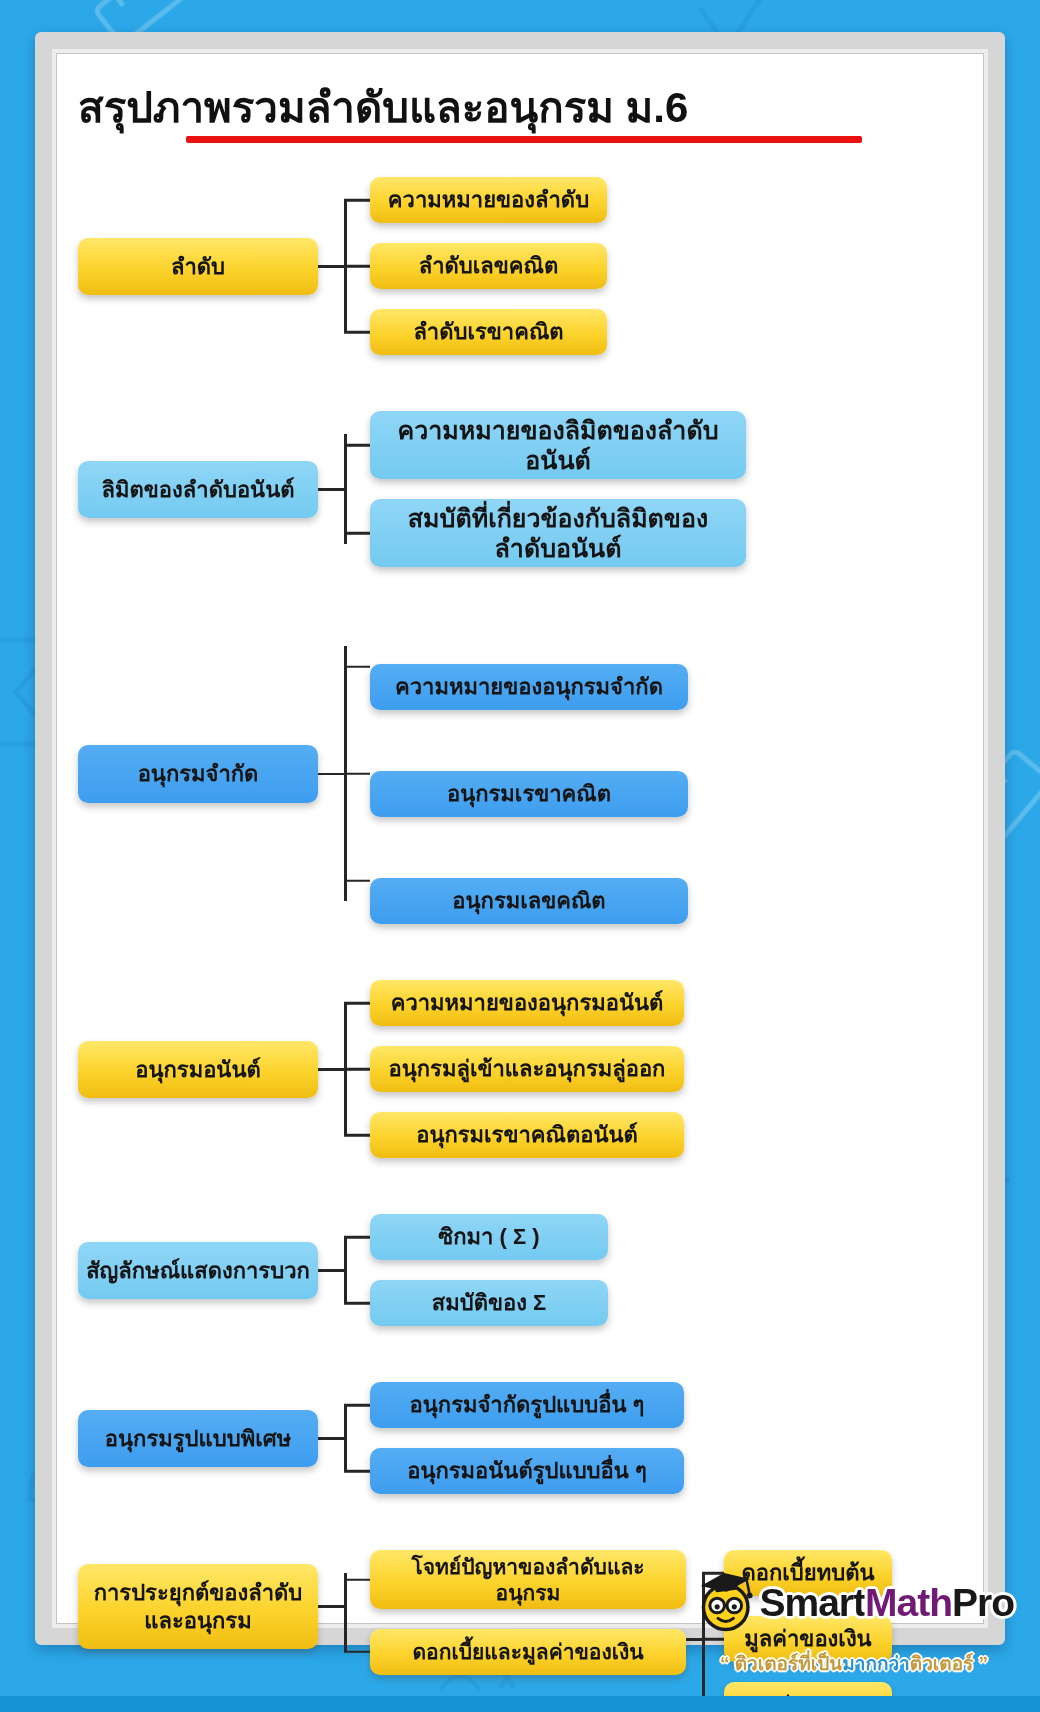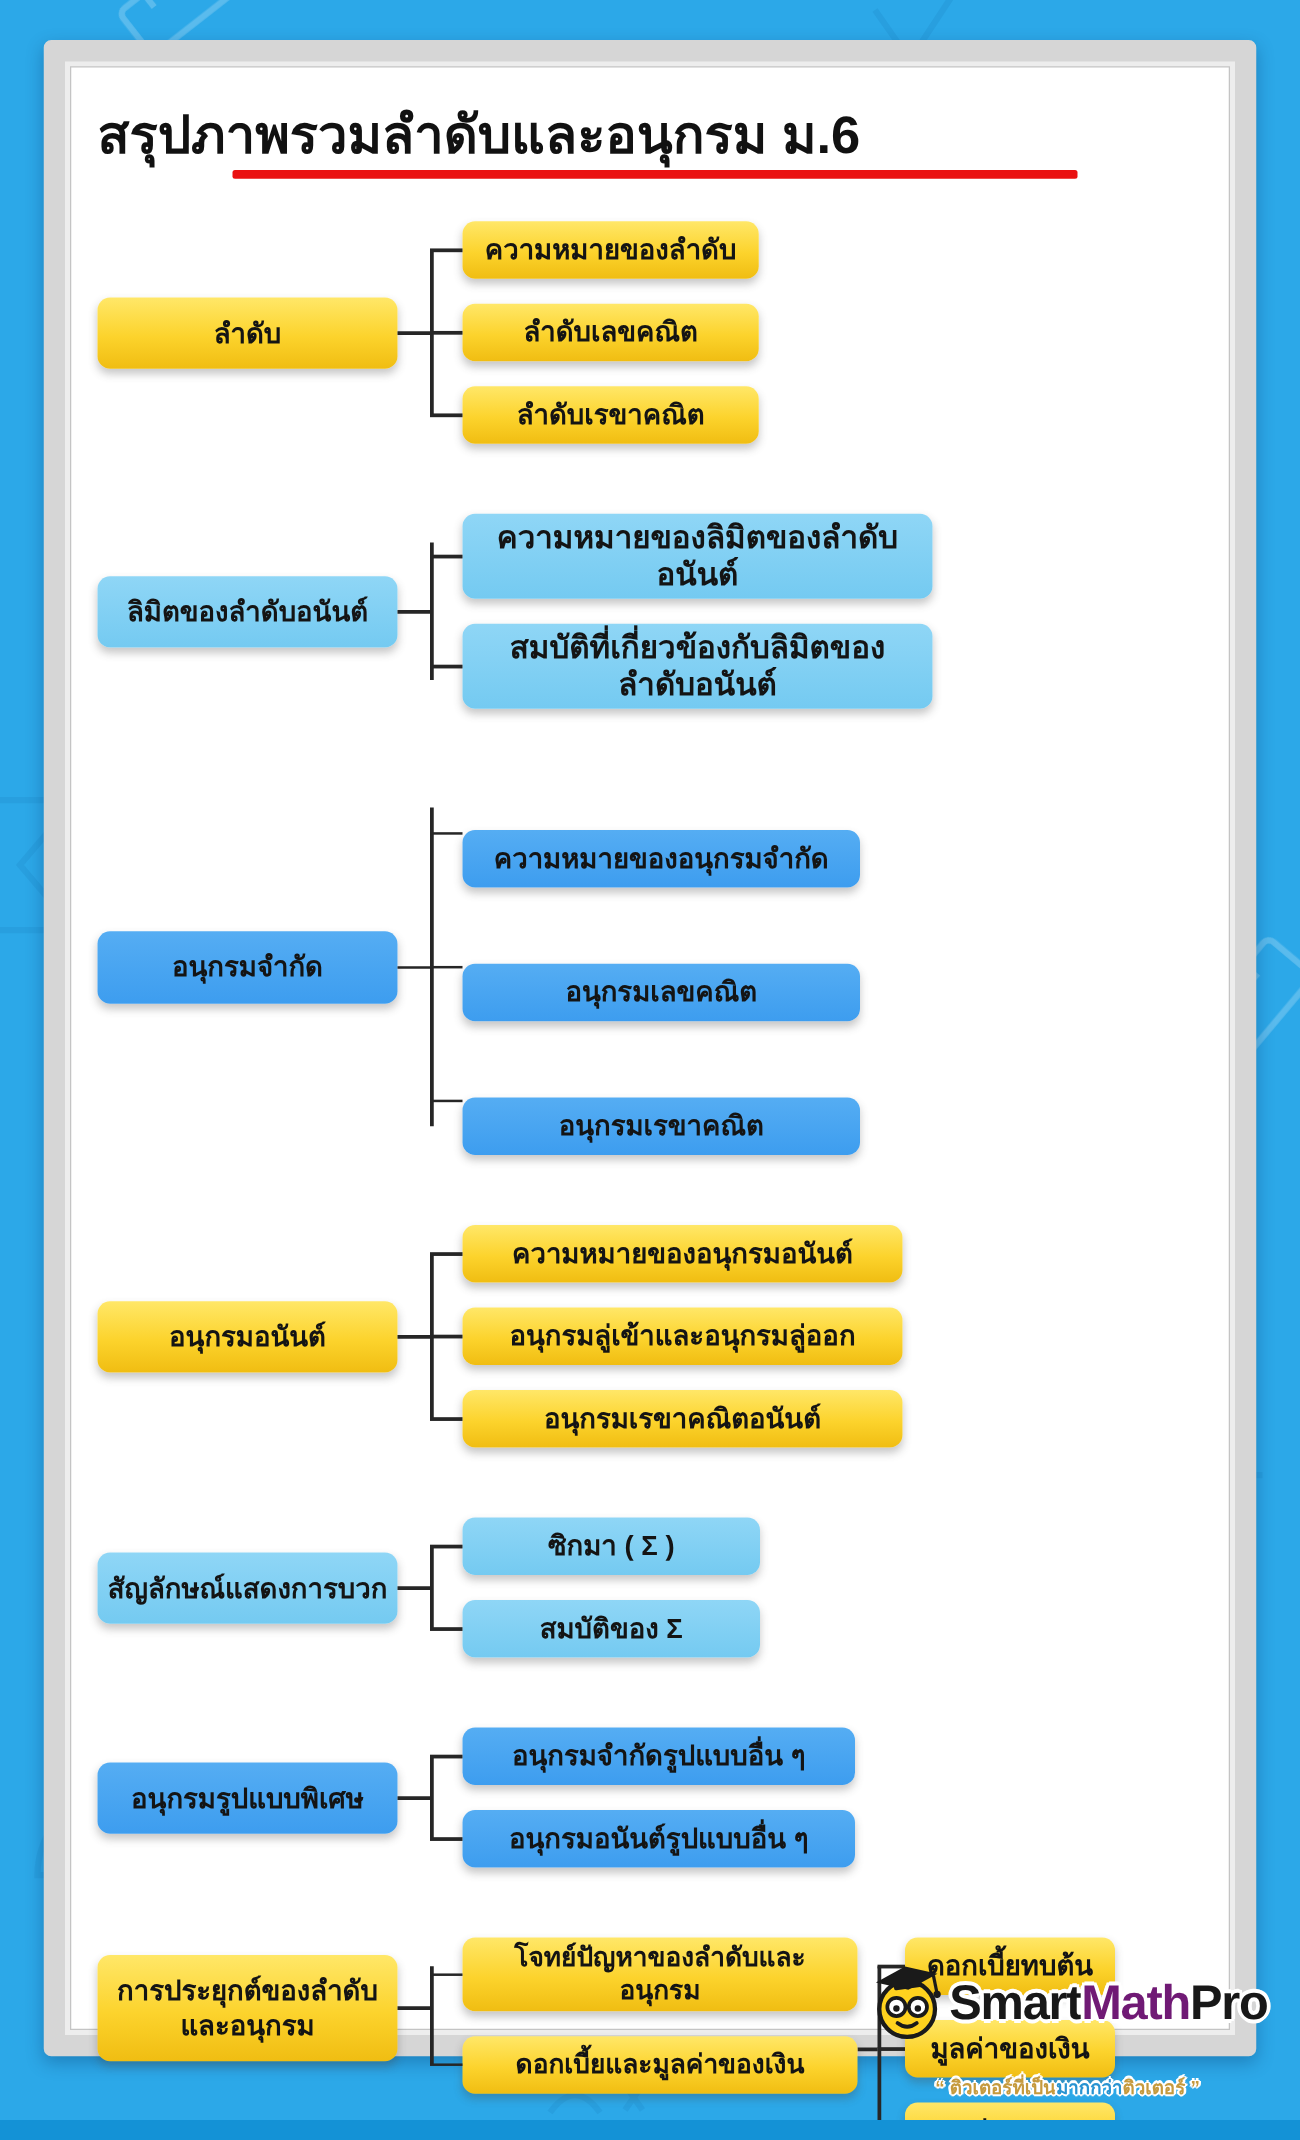--- a/index.html
+++ b/index.html
@@ -48,21 +48,21 @@
   }
   
   .yellow{background:linear-gradient(180deg,#ffe768 0%,#fcd32c 55%,#f0bd12 100%);}
   .lblue {background:linear-gradient(180deg,#8fd6f6 0%,#74caf1 100%);}
   .blue  {background:linear-gradient(180deg,#55adf3 0%,#3d9def 100%);}
 
   
   .g1 .child{width:237px;}
   .g2 .child{width:376px;font-size:25px;}
   .g3 .child{width:318px;margin-top:41px;}
-  .g4 .child{width:352px;}
+  .g4 .child{width:314px;}
   .g5 .child{width:238px;}
   .g6 .child{width:314px;}
 
   
   .g7{align-items:flex-start;}
   .g7 .parent{margin-top:14px;min-height:84px;}
   .g7 .stem1{margin-top:55px;}
   .g7 .childmid{width:316px;font-size:21px;}
   .g7 .stem2{flex:none;width:16px;height:2.5px;background:#262626;margin-top:88px;}
   .g7 .subchildren{padding-left:22px;}
@@ -70,21 +70,21 @@
   .g7 .subchildren .cwrap::before{left:-22px;width:22px;}
   .g7 .childsub{width:168px;}
 
   
   .logo{position:absolute;right:26px;top:1566px;width:320px;text-align:center;}
   .logo-row{display:flex;align-items:center;justify-content:center;gap:2px;}
   .logo-text{font-size:39px;font-weight:800;letter-spacing:-1px;white-space:nowrap;
     text-shadow:-3px 0 0 #fff,3px 0 0 #fff,0 -3px 0 #fff,0 3px 0 #fff,-2px -2px 0 #fff,2px -2px 0 #fff,-2px 2px 0 #fff,2px 2px 0 #fff;}
   .logo-smart,.logo-pro{color:#181818;}
   .logo-math{color:#701a75;}
-  .tagline{margin-top:18px;font-size:15px;font-weight:700;color:#c59a3e;
+  .tagline{margin-top:8px;font-size:19px;font-weight:700;color:#c59a3e;
     text-shadow:-2px 0 0 #fff,2px 0 0 #fff,0 -2px 0 #fff,0 2px 0 #fff,-1px -1px 0 #fff,1px -1px 0 #fff,-1px 1px 0 #fff,1px 1px 0 #fff;}
   .tagline .em{color:#2893d1;}
 </style>
 </head>
 <body>
 
 <svg class="doodles" width="1040" height="1712" viewBox="0 0 1040 1712">
   <g stroke="#ffffff" stroke-width="5" fill="none" opacity="0.22">
     <g transform="translate(95,10) rotate(-38)">
       <rect x="0" y="0" width="150" height="44" rx="6"></rect>
@@ -140,24 +140,24 @@
     </div>
 
     <div class="group g3">
       <div class="parent blue">อนุกรมจำกัด</div>
       <div class="stem"></div>
       <div class="children">
         <div class="cwrap">
             <div class="child blue">ความหมายของอนุกรมจำกัด</div>
           </div>
         <div class="cwrap">
+            <div class="child blue">อนุกรมเรขาคณิต</div>
+          </div>
+        <div class="cwrap">
             <div class="child blue">อนุกรมเลขคณิต</div>
-          </div>
-        <div class="cwrap">
-            <div class="child blue">อนุกรมเรขาคณิต</div>
           </div>
       </div>
     </div>
 
     <div class="group g4">
       <div class="parent yellow">อนุกรมอนันต์</div>
       <div class="stem"></div>
       <div class="children">
         <div class="cwrap">
             <div class="child yellow">ความหมายของอนุกรมอนันต์</div>

